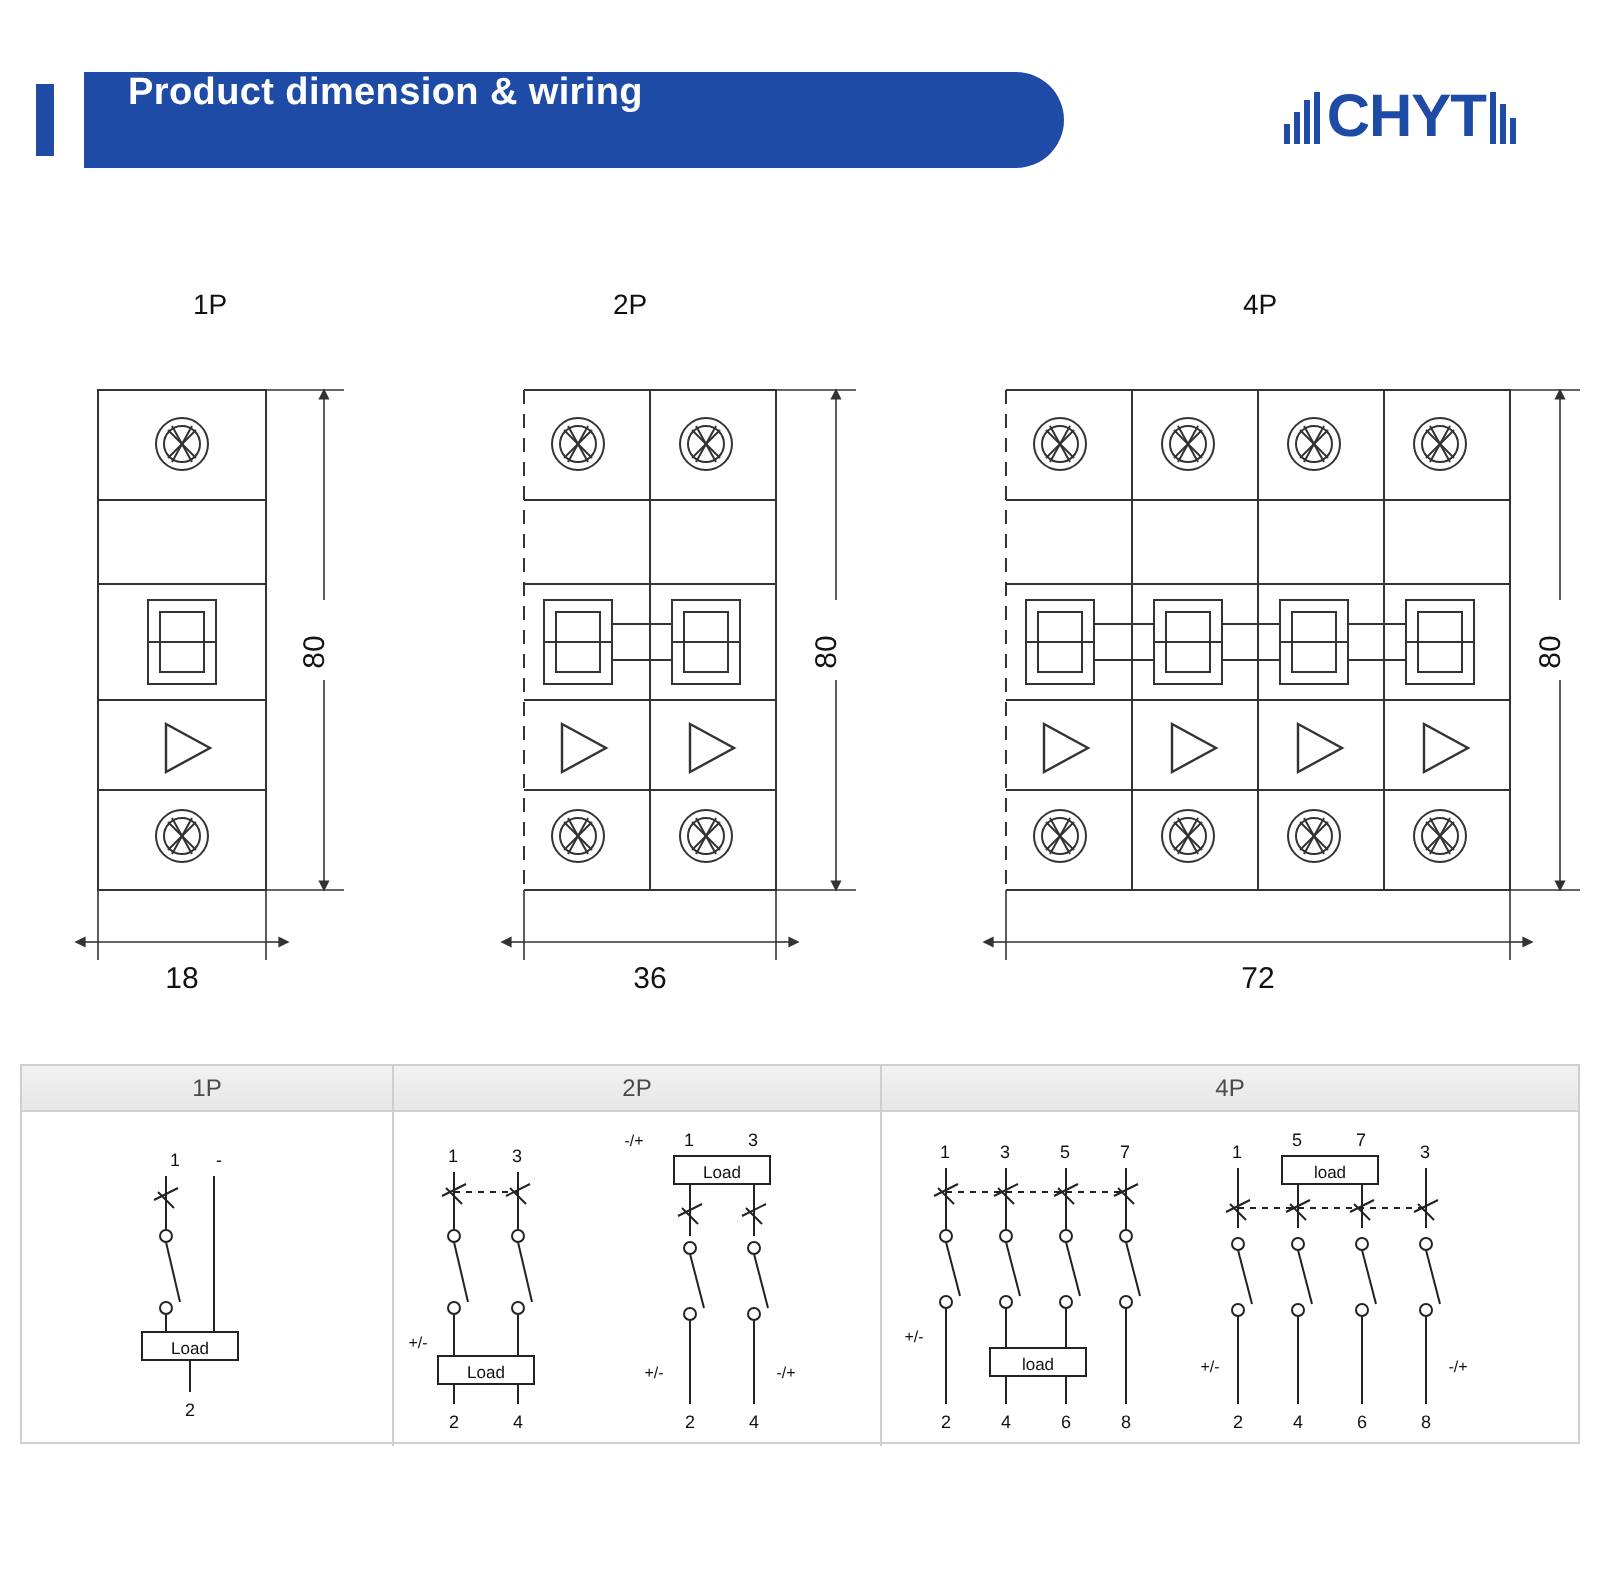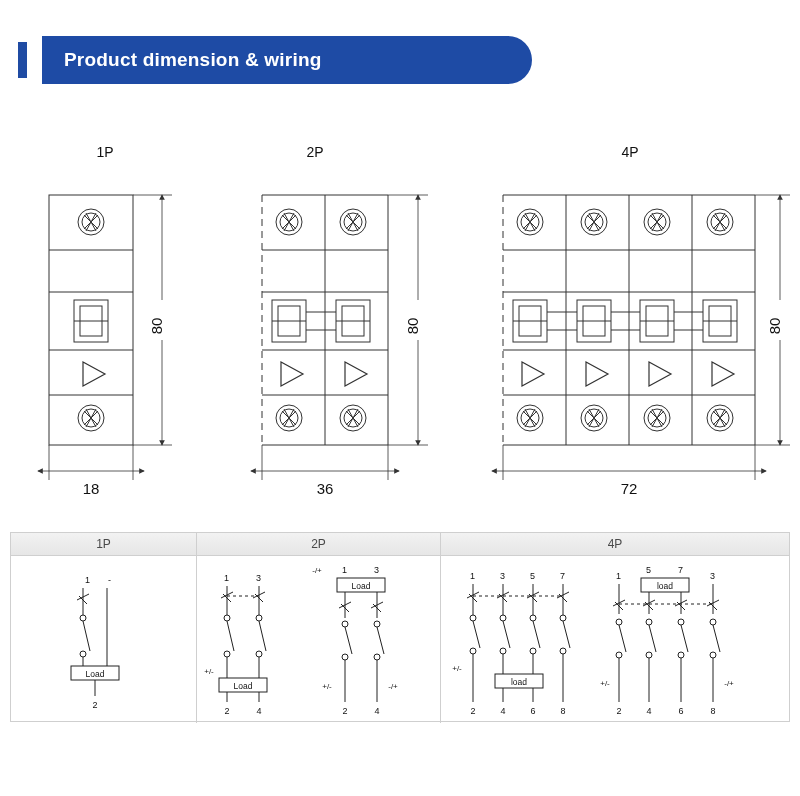--- a/index.html
+++ b/index.html
@@ -16,21 +16,21 @@
     position:absolute;left:0;top:30px;width:800px;height:64px;
   }
   .header-accent{
     position:absolute;left:18px;top:12px;width:9px;height:36px;
     background:#1f4ba3;
   }
   .header-banner{
     position:absolute;left:42px;top:6px;width:490px;height:48px;
     background:#1e4ba5;
     border-radius:0 24px 24px 0;
-    display:flex;align-items:center;
+    display:flex;align-items:flex-start;
   }
   .header-title{
     color:#ffffff;font-size:19px;font-weight:bold;
     padding-left:22px;letter-spacing:.2px;
   }
   .logo{
     position:absolute;right:42px;top:12px;height:34px;
     display:flex;align-items:center;
   }
   .logo-bars{display:flex;align-items:flex-end;height:26px;gap:2px;margin-right:3px;}
@@ -85,20 +85,34 @@
   .wb-2{width:244px;}
   .wb-3{width:348px;}
 </style>
 </head>
 <body>
 
 <div class="header">
   <div class="header-accent"></div>
   <div class="header-banner">
     <span class="header-title">Product dimension &amp; wiring</span>
+  </div>
+  <div class="logo">
+    <span class="logo-bars">
+      <i></i>
+        <i></i>
+        <i></i>
+        <i></i>
+    </span>
+    <span class="logo-text">CHYT</span>
+    <span class="logo-bars-r">
+      <i></i>
+        <i></i>
+        <i></i>
+    </span>
   </div>
 </div>
 
 <div class="dims">
 
   <div class="dim-label" style="left:70px;top:4px;width:70px;">1P</div>
   <div class="dim-label" style="left:270px;top:4px;width:90px;">2P</div>
   <div class="dim-label" style="left:570px;top:4px;width:120px;">4P</div>
 
   <svg width="800" height="380" viewBox="0 0 800 380">

